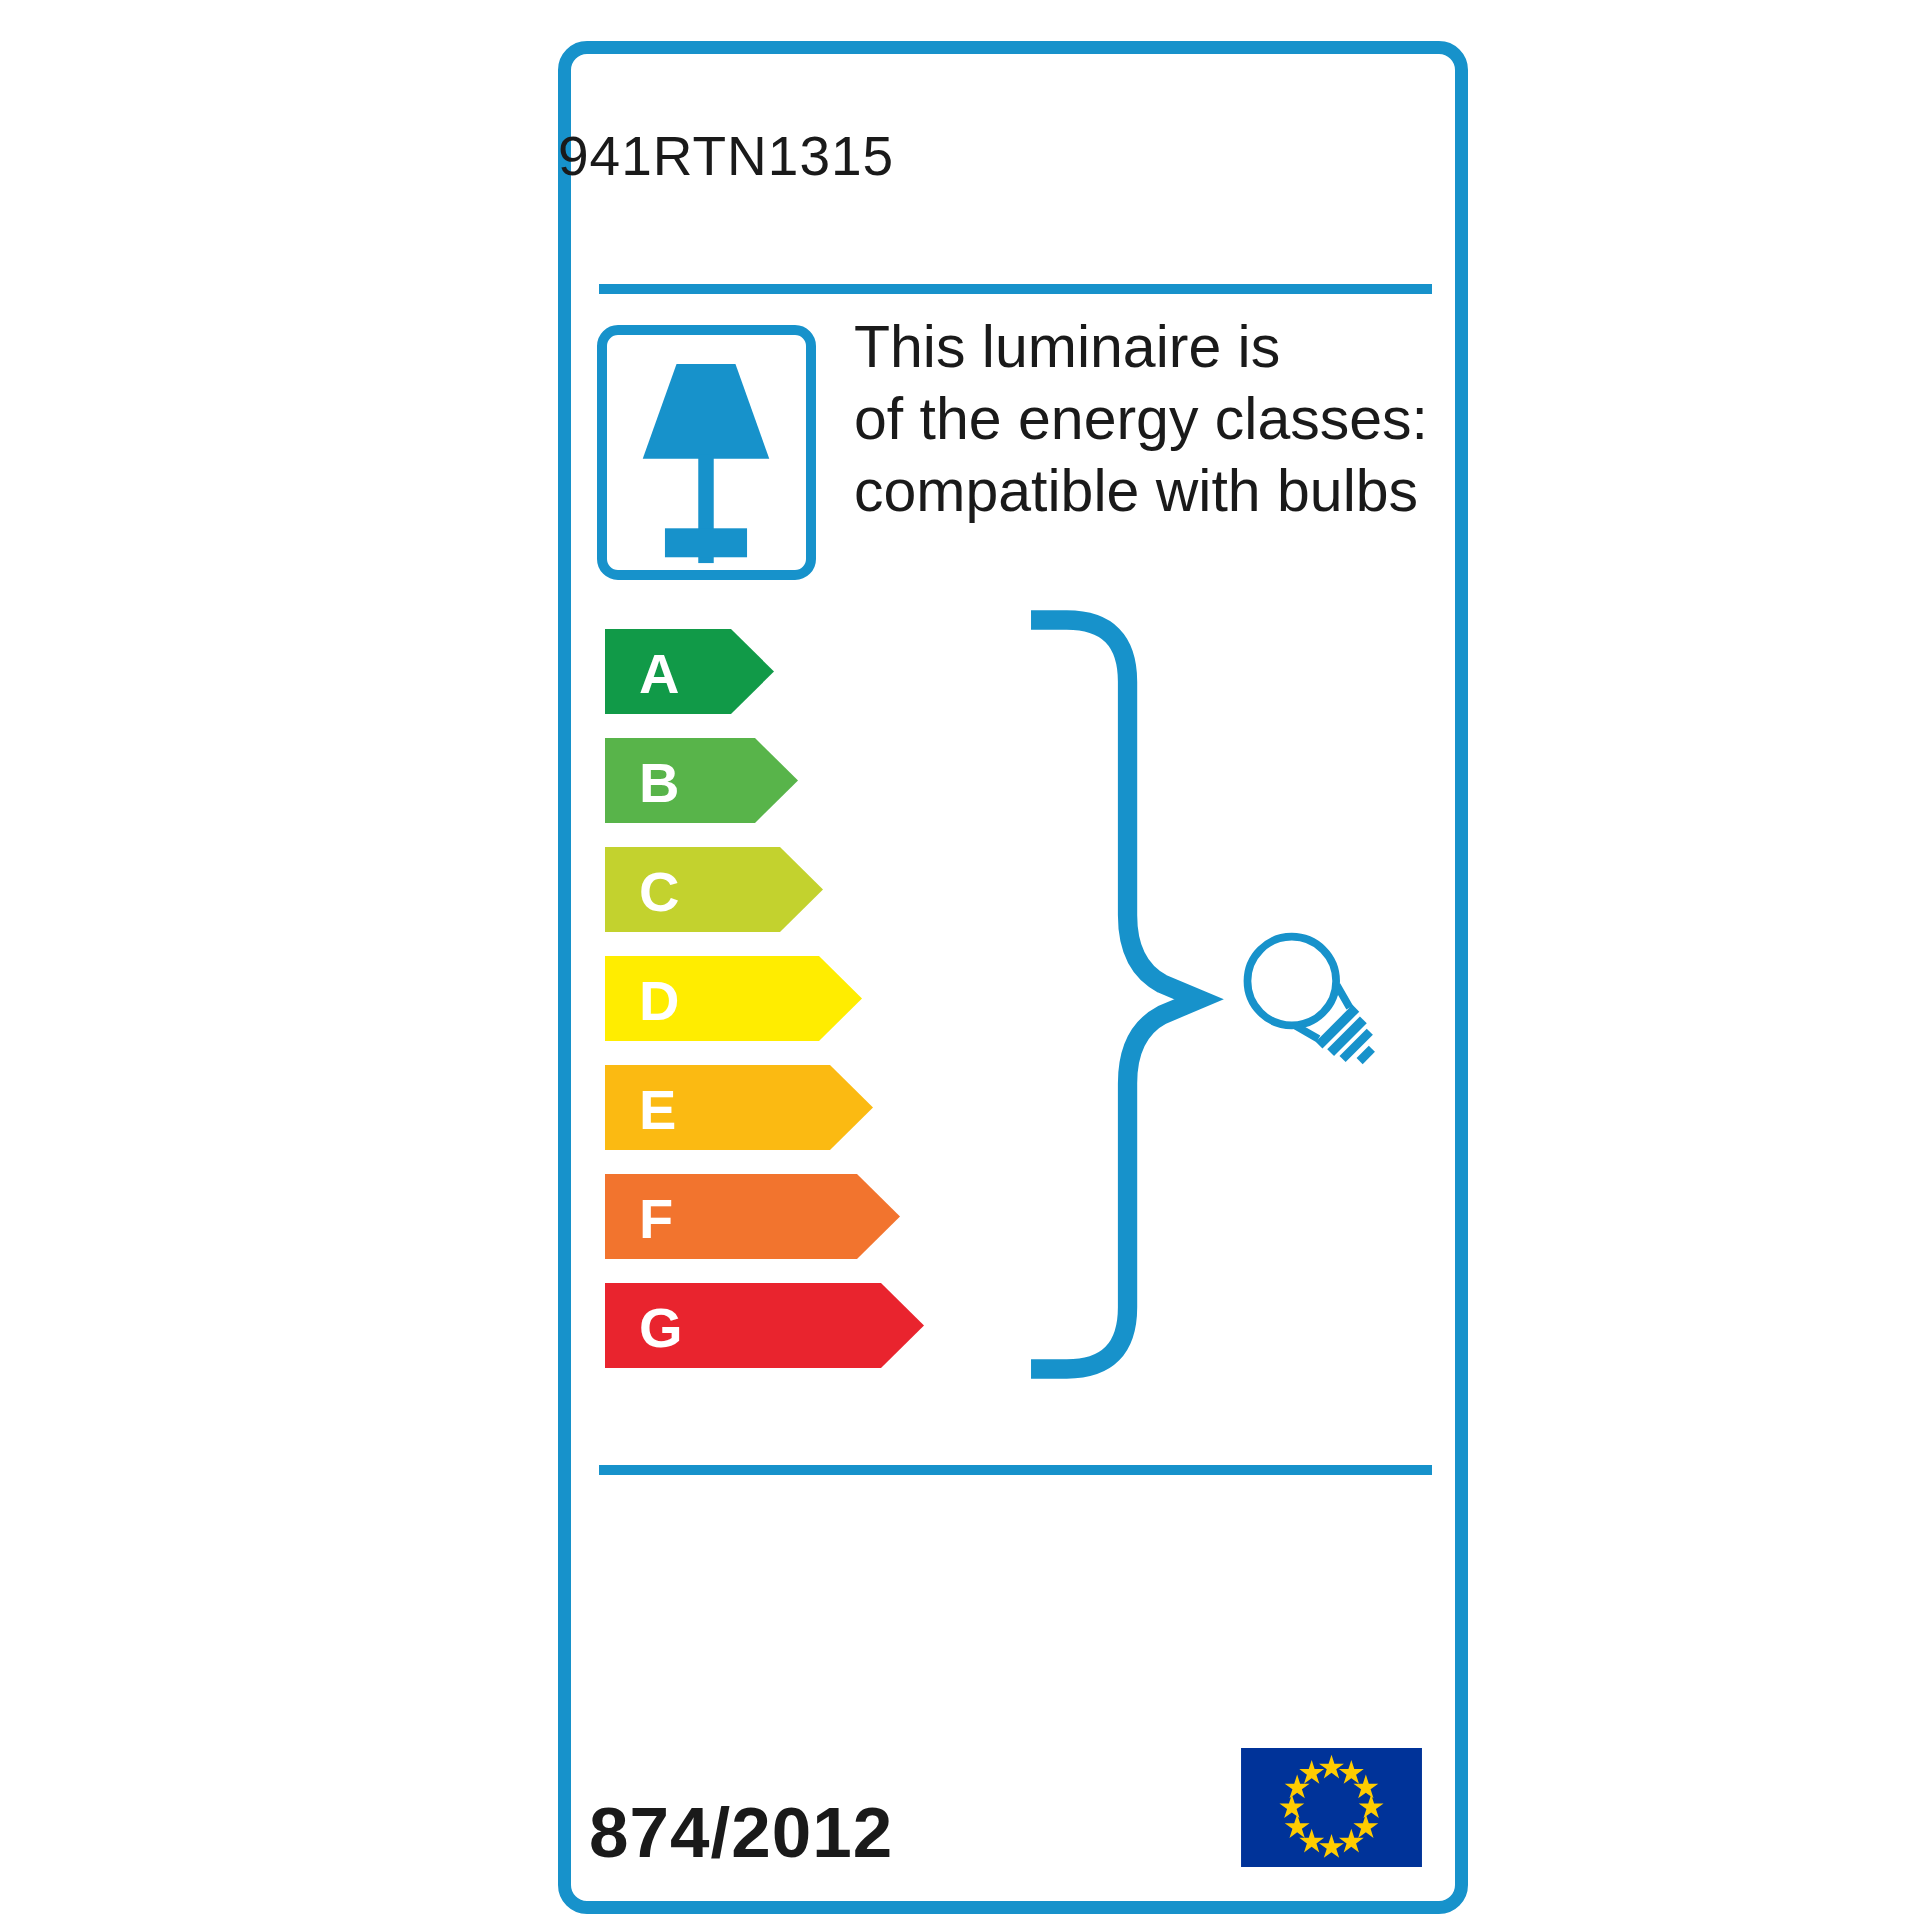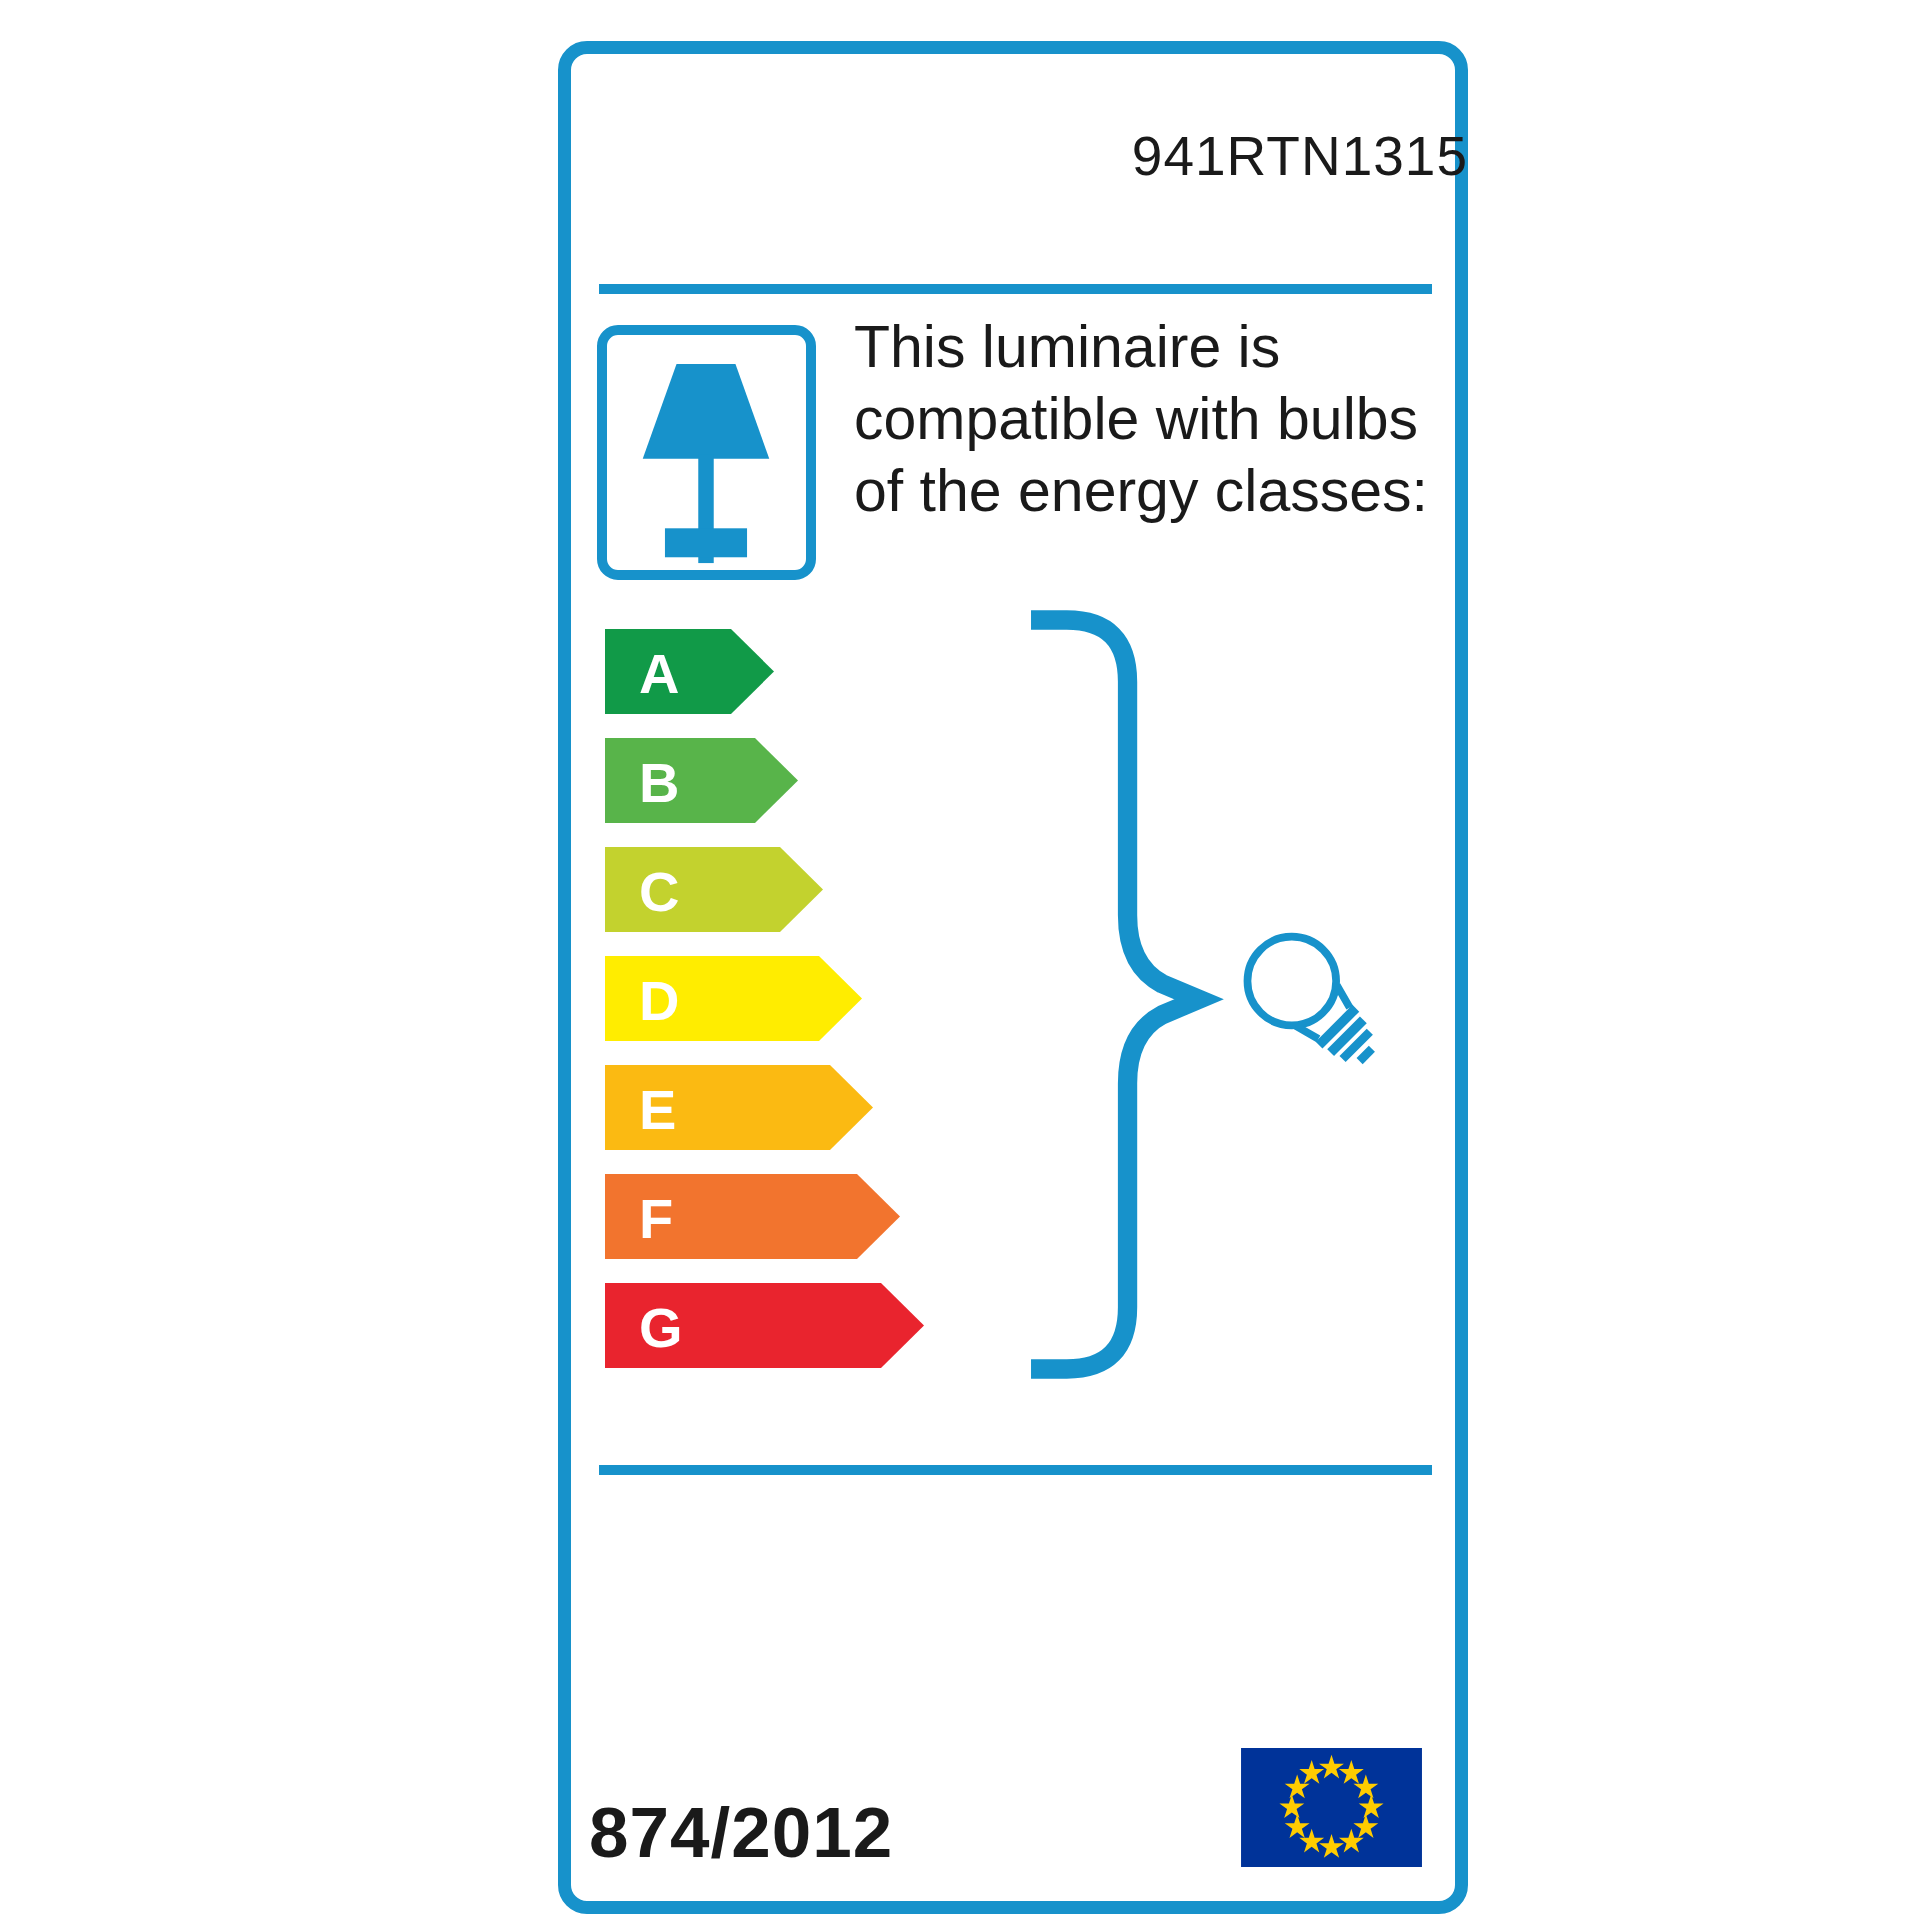--- a/index.html
+++ b/index.html
@@ -7,21 +7,21 @@
     position:relative;width:1931px;height:1931px;background:#ffffff;overflow:hidden;
     font-family:"Liberation Sans", sans-serif;
   }
   .label-box{
     position:absolute;left:558px;top:41px;width:910px;height:1873px;
     box-sizing:border-box;border:13.5px solid var(--accent);border-radius:29px;
     background:#ffffff;
   }
   .model-code{
     position:absolute;left:558px;top:124px;width:910px;
-    text-align:right;font-size:55px;color:var(--ink);letter-spacing:1px;
+    text-align:left;font-size:55px;color:var(--ink);letter-spacing:1px;
   }
   .hrule{
     position:absolute;left:599px;width:833px;height:9.7px;background:var(--accent);
   }
   .hrule.top{top:284px;}
   .hrule.bottom{top:1465px;}
   .lamp-box{
     position:absolute;left:597px;top:325px;width:219px;height:255px;
     box-sizing:border-box;border:10.6px solid var(--accent);border-radius:21px;
     background:#ffffff;
@@ -67,22 +67,22 @@
       <svg width="198" height="234" viewBox="0 0 205 242">
         <polygon class="lamp-shape" points="72,30 133,30 168,128 37,128"></polygon>
         <rect class="lamp-shape" x="94.5" y="124" width="16" height="112"></rect>
         <rect class="lamp-shape" x="60" y="200" width="85" height="30"></rect>
       </svg>
     </span>
   </div>
 
   <div class="desc">
     <div>This luminaire is</div>
+    <div>of the energy classes:</div>
     <div>compatible with bulbs</div>
-    <div>of the energy classes:</div>
   </div>
 
   <div class="arrow" style="top: 629px; height: 85px; width: 169px; background: rgb(17, 154, 72);">
     <span class="letter">A</span>
   </div>
   <div class="arrow" style="top: 738px; height: 85px; width: 193px; background: rgb(88, 180, 74);">
     <span class="letter">B</span>
   </div>
   <div class="arrow" style="top: 847px; height: 85px; width: 218px; background: rgb(195, 210, 46);">
     <span class="letter">C</span>

